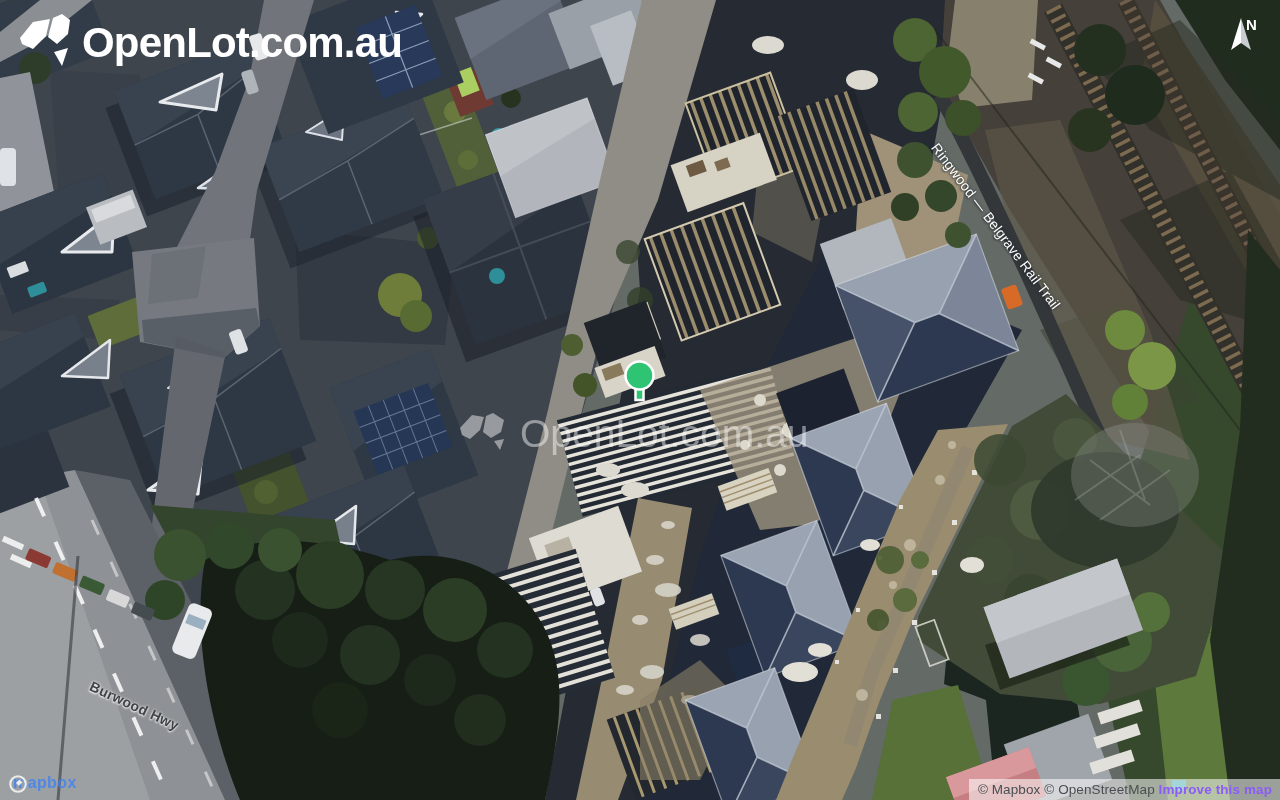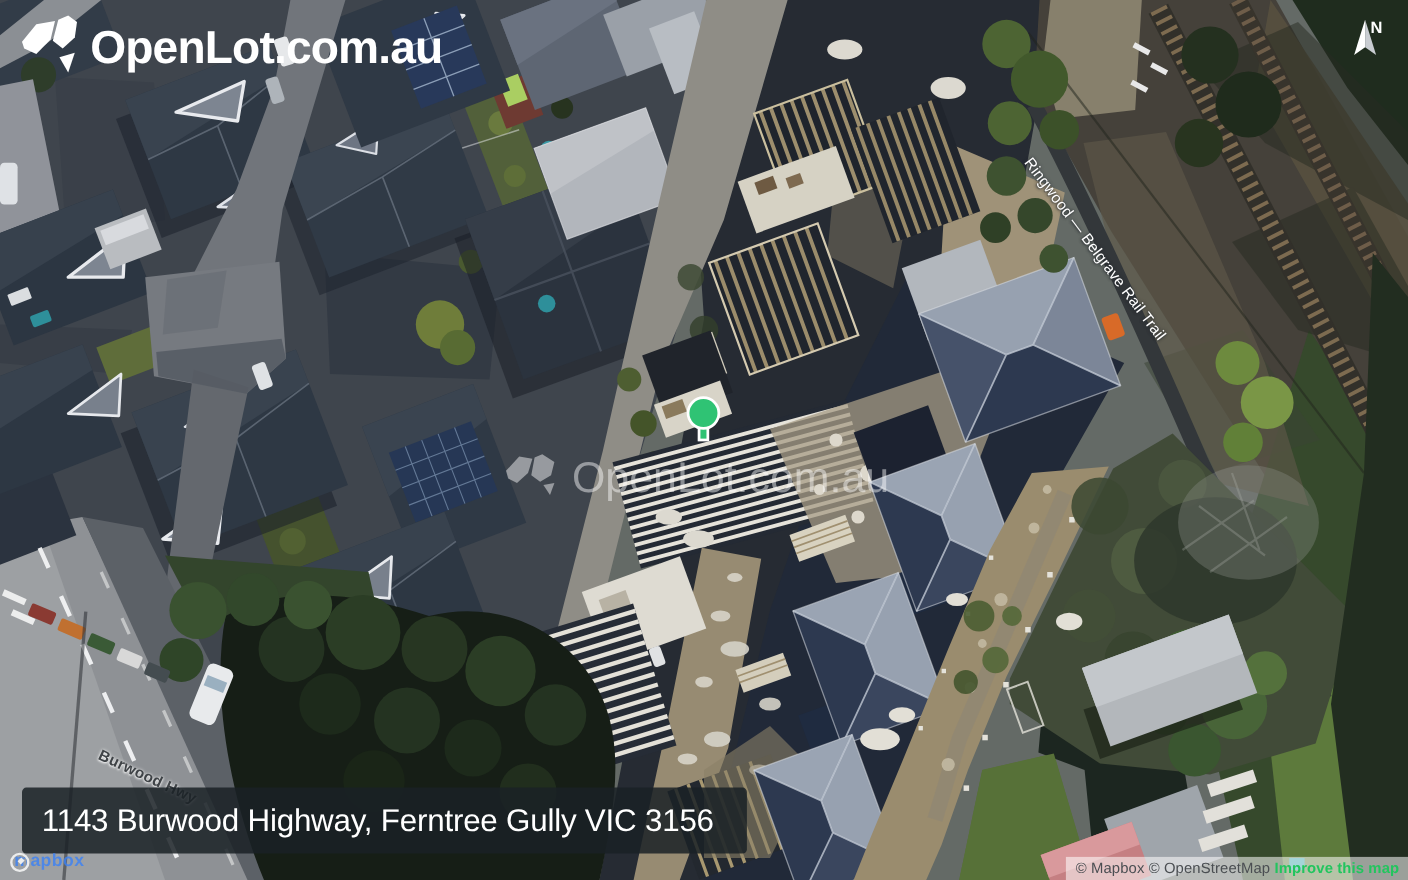--- a/index.html
+++ b/index.html
@@ -670,28 +670,25 @@
   </svg>
 </div>
 
 <div class="ovl" style="left:620px;top:358px;">
   <svg width="40" height="46" viewBox="0 0 40 46">
     <rect x="15.5" y="28" width="8" height="14" fill="#2fc374" stroke="#ffffff" stroke-width="2.5"></rect>
     <circle cx="19.5" cy="17.5" r="14" fill="#2fc374" stroke="#ffffff" stroke-width="2.5"></circle>
   </svg>
 </div>
 
-<div class="ovl" style="left:20px;top:716px;width:659px;height:60px;background:rgba(26,33,38,0.85);border-radius:4px;display:flex;align-items:center;">
-  <span style="color:#fff;font-size:28.5px;margin-left:18px;letter-spacing:-0.2px;white-space:nowrap;">1143 Burwood Highway, Ferntree Gully VIC 3156</span>
-</div>
 
 <div class="ovl" style="left:8px;top:774px;display:flex;align-items:center;opacity:0.8;">
   <svg width="20" height="20" viewBox="0 0 22 22">
         <circle cx="11" cy="11" r="8.5" fill="none" stroke="#ffffff" stroke-width="2.4"></circle>
         <path d="M12.5,6 L15.8,9.2 L12,13 L8.8,9.8 Z" fill="#ffffff"></path>
       </svg>
   <span style="color:#3b82f6;font-size:16px;font-weight:bold;letter-spacing:0.4px;margin-left:5px;">mapbox</span>
 </div>
 
 <div class="ovl" style="right:0;bottom:0;height:21px;width:295px;background:rgba(255,255,255,0.55);display:flex;align-items:center;justify-content:flex-end;padding:0 8px;">
-  <span style="color:#4a4e52;font-size:13.5px;letter-spacing:0.1px;">© Mapbox © OpenStreetMap <b style="color:#22c55e;">Improve this map</b></span>
+  <span style="color:#4a4e52;font-size:13.5px;letter-spacing:0.1px;">© Mapbox © OpenStreetMap <b style="color:#8b5cf6;">Improve this map</b></span>
 </div>
 </div>
 
 </body></html>

